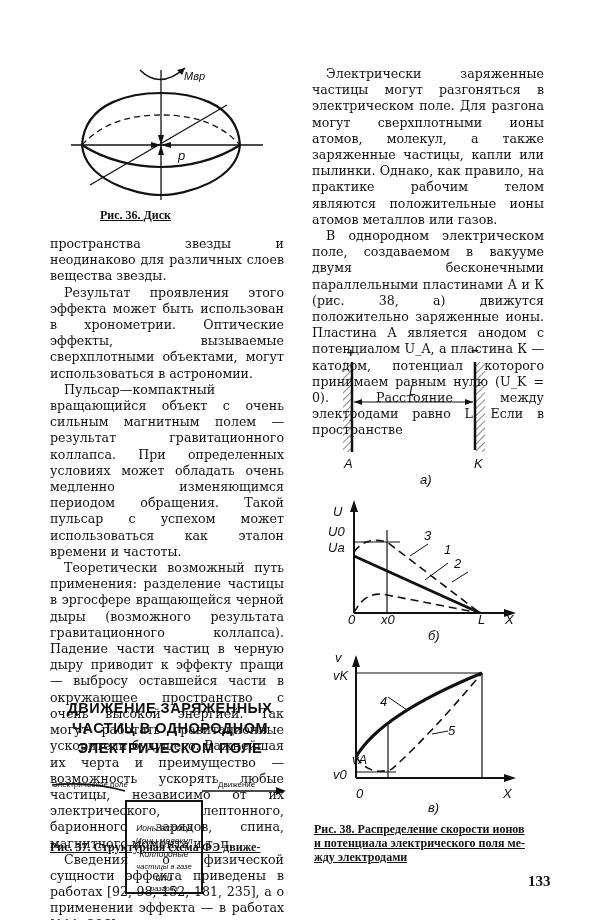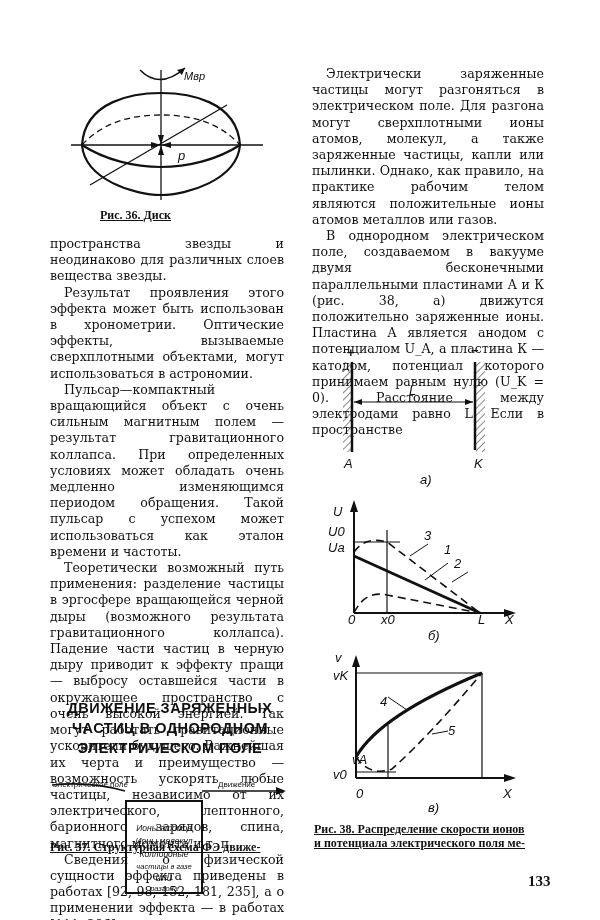--- a/index.html
+++ b/index.html
@@ -149,15 +149,16 @@
 <span class="lbl" style="left:448px;top:723px;">5</span>
 <span class="lbl" style="left:333px;top:752px;margin-left:19px;">vA</span>
 <span class="lbl" style="left:333px;top:767px;">v0</span>
 <span class="lbl" style="left:356px;top:786px;">0</span>
 <span class="lbl" style="left:503px;top:786px;">X</span>
 <span class="lbl" style="left:428px;top:800px;">в)</span>
 
 <div class="caption" style="left:314px;top:822px;width:250px;">
   <div>Рис. 38. Распределение скорости ионов</div>
   <div>и потенциала электрического поля ме-</div>
+  <div>жду электродами</div>
 </div>
 
 <div class="pageno" style="left:528px;top:873px;">133</div>
 
 </body></html>

